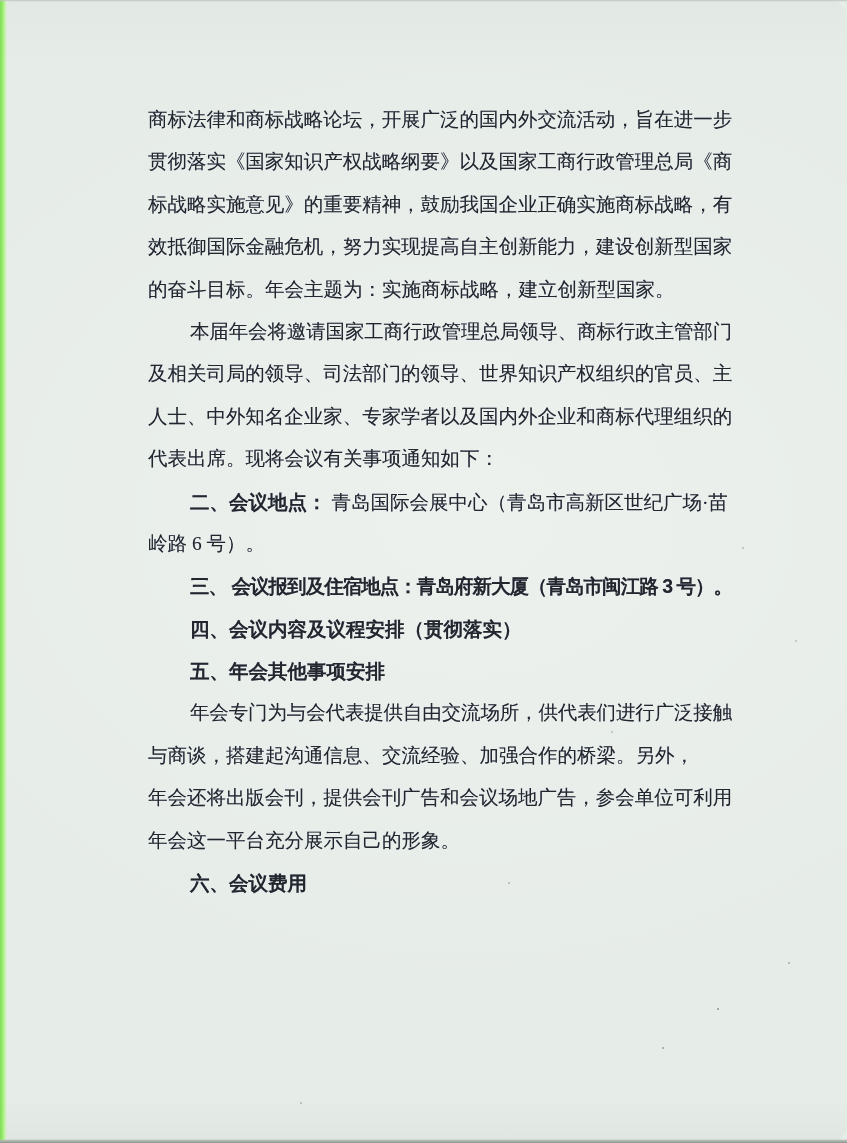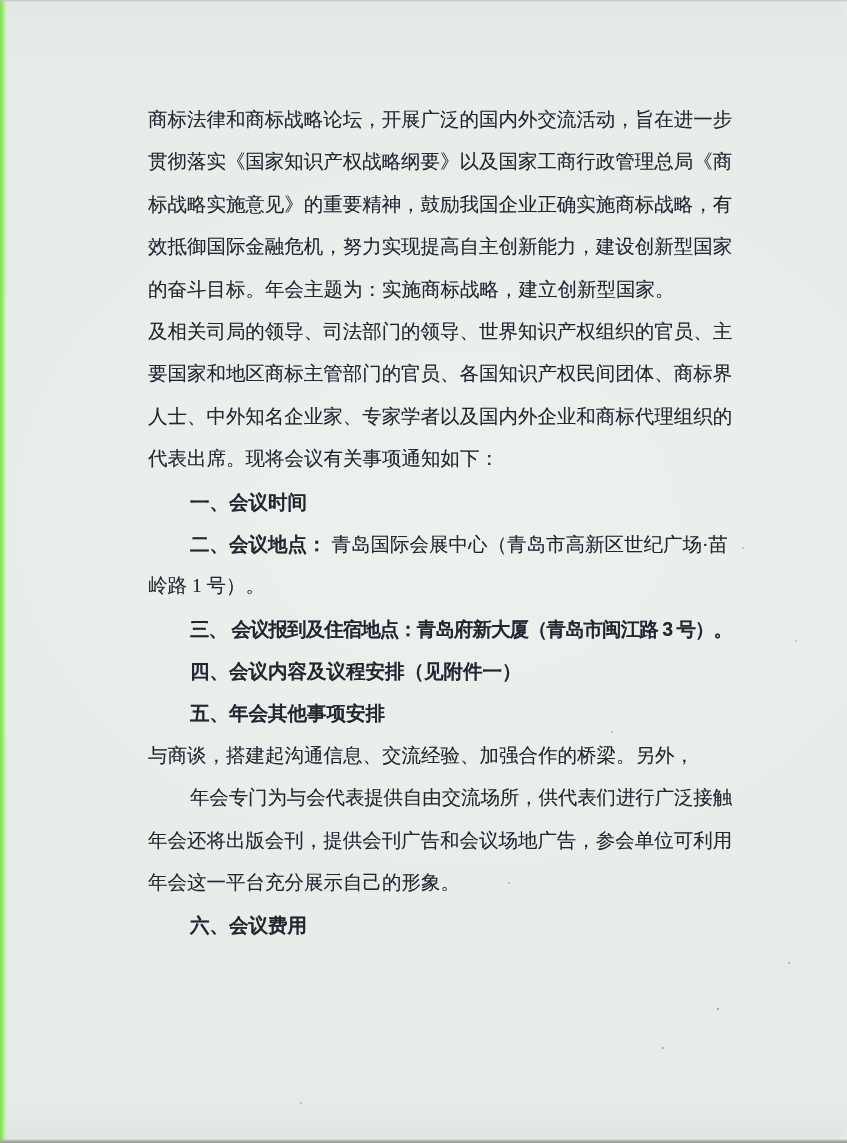--- a/index.html
+++ b/index.html
@@ -74,31 +74,30 @@
 
 <div class="scan-page">
   <div class="edge-strip"></div>
   <div class="edge-top"></div>
   <div class="doc">
       <div class="line fill" style="padding-left: 0px; letter-spacing: -0.03px;"><span class="seg">商标法律和商标战略论坛，开展广泛的国内外交流活动，旨在进一步</span></div>
       <div class="line fill" style="padding-left: 0px; letter-spacing: -0.03px;"><span class="seg">贯彻落实《国家知识产权战略纲要》以及国家工商行政管理总局《商</span></div>
       <div class="line fill" style="padding-left: 0px; letter-spacing: -0.03px;"><span class="seg">标战略实施意见》的重要精神，鼓励我国企业正确实施商标战略，有</span></div>
       <div class="line fill" style="padding-left: 0px; letter-spacing: -0.03px; text-align: right;"><span class="seg">效抵御国际金融危机，努力实现提高自主创新能力，建设创新型国家</span></div>
       <div class="line" style="padding-left: 0px;"><span class="seg">的奋斗目标。年会主题为：实施商标战略，建立创新型国家。</span></div>
+      <div class="line fill" style="padding-left: 42px; letter-spacing: -0.14px;"><span class="seg">本届年会将邀请国家工商行政管理总局领导、商标行政主管部门</span></div>
       <div class="line fill" style="padding-left: 0px; letter-spacing: -0.03px;"><span class="seg">及相关司局的领导、司法部门的领导、世界知识产权组织的官员、主</span></div>
-      <div class="line fill" style="padding-left: 0px; letter-spacing: -0.03px;"><span class="seg">要国家和地区商标主管部门的官员、各国知识产权民间团体、商标界</span></div>
       <div class="line fill" style="padding-left: 0px; letter-spacing: -0.03px;"><span class="seg">人士、中外知名企业家、专家学者以及国内外企业和商标代理组织的</span></div>
       <div class="line" style="padding-left: 0px;"><span class="seg">代表出席。现将会议有关事项通知如下：</span></div>
-      <div class="line" style="padding-left: 42px;"><span class="seg bold">一、会议时间</span></div>
       <div class="line fill" style="padding-left: 42px; letter-spacing: 0px;"><span class="seg bold">二、会议地点：</span><span class="seg"> 青岛国际会展中心（青岛市高新区世纪广场·苗</span></div>
-      <div class="line" style="padding-left: 0px;"><span class="seg">岭路 1 号）。</span></div>
+      <div class="line" style="padding-left: 0px;"><span class="seg">岭路 6 号）。</span></div>
       <div class="line" style="padding-left: 42px; letter-spacing: -0.97px;"><span class="seg bold">三、 会议报到及住宿地点：青岛府新大厦（青岛市闽江路 3 号）。</span></div>
-      <div class="line" style="padding-left: 42px;"><span class="seg bold">四、会议内容及议程安排（见附件一）</span></div>
+      <div class="line" style="padding-left: 42px;"><span class="seg bold">四、会议内容及议程安排（贯彻落实）</span></div>
       <div class="line" style="padding-left: 42px;"><span class="seg bold">五、年会其他事项安排</span></div>
+      <div class="line fill" style="padding-left: 42px; letter-spacing: -0.14px;"><span class="seg">年会专门为与会代表提供自由交流场所，供代表们进行广泛接触</span></div>
       <div class="line fill" style="padding-left: 0px; letter-spacing: 0px;"><span class="seg">与商谈，搭建起沟通信息、交流经验、加强合作的桥梁。另外，</span></div>
-      <div class="line fill" style="padding-left: 42px; letter-spacing: -0.14px;"><span class="seg">年会专门为与会代表提供自由交流场所，供代表们进行广泛接触</span></div>
       <div class="line fill" style="padding-left: 0px; letter-spacing: -0.03px; text-align: right;"><span class="seg">年会还将出版会刊，提供会刊广告和会议场地广告，参会单位可利用</span></div>
       <div class="line" style="padding-left: 0px;"><span class="seg">年会这一平台充分展示自己的形象。</span></div>
       <div class="line" style="padding-left: 42px;"><span class="seg bold">六、会议费用</span></div>
     </div>
   <div class="noise"></div>
   <div class="edge-bottom"></div>
 </div>
 
 </body></html>

